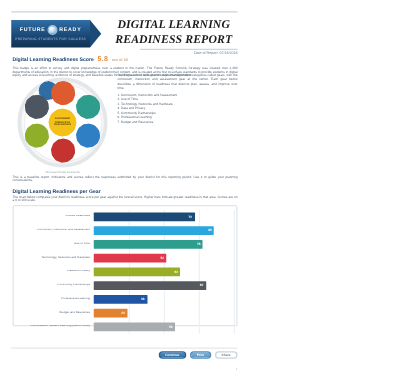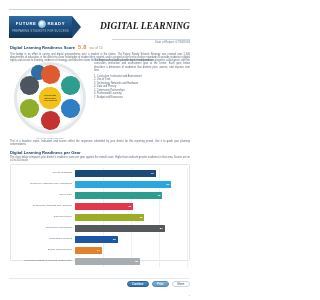--- a/index.html
+++ b/index.html
@@ -78,21 +78,21 @@
     margin-top: 1.5px;
     font-size: 2.6px;
     letter-spacing: .25px;
     color: #a9c6de;
     white-space: nowrap;
   }
 
   .title-block {
     margin-left: 16px;
     flex: 1;
-    text-align: right;
+    text-align: center;
   }
   .title-line {
     font-family: "Liberation Serif", serif;
     font-style: italic;
     font-weight: bold;
     font-size: 9.4px;
     line-height: 11.5px;
     color: #1b1b1b;
     letter-spacing: .1px;
     white-space: nowrap;
@@ -390,20 +390,21 @@
       <div class="logo-row">
         <span class="logo-word">FUTURE</span>
         <span class="logo-mark"></span>
         <span class="logo-word">READY</span>
       </div>
       <div class="logo-tag">PREPARING STUDENTS FOR SUCCESS</div>
     </div>
 
     <div class="title-block">
       <div class="title-line">DIGITAL LEARNING</div>
+      <div class="title-line">READINESS REPORT</div>
     </div>
   </div>
 
   <div class="date-rule"></div>
   <div class="date-line">Date of Report: 07/18/2018</div>
 
   <div class="sec1">
     <div class="sec-head">
       <span>Digital Learning Readiness Score</span>
       <span class="score-val">5.8</span>

